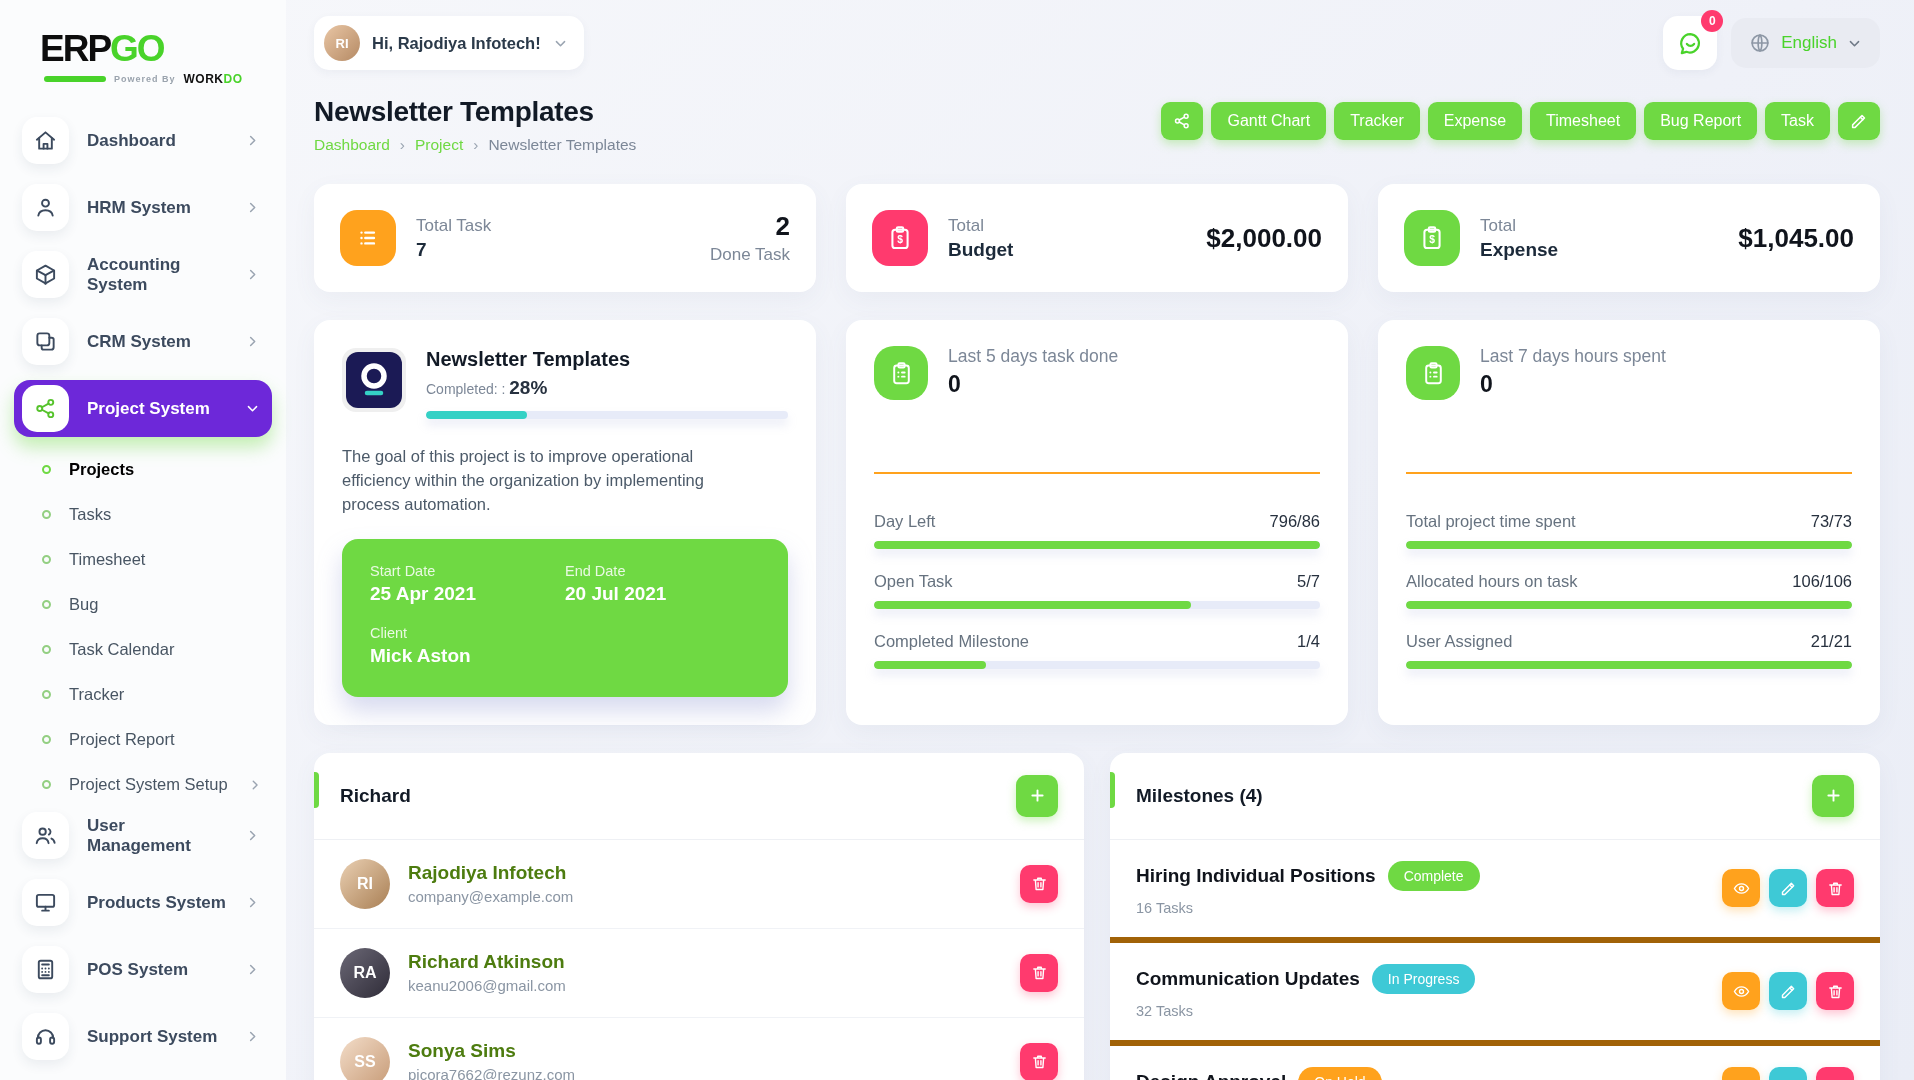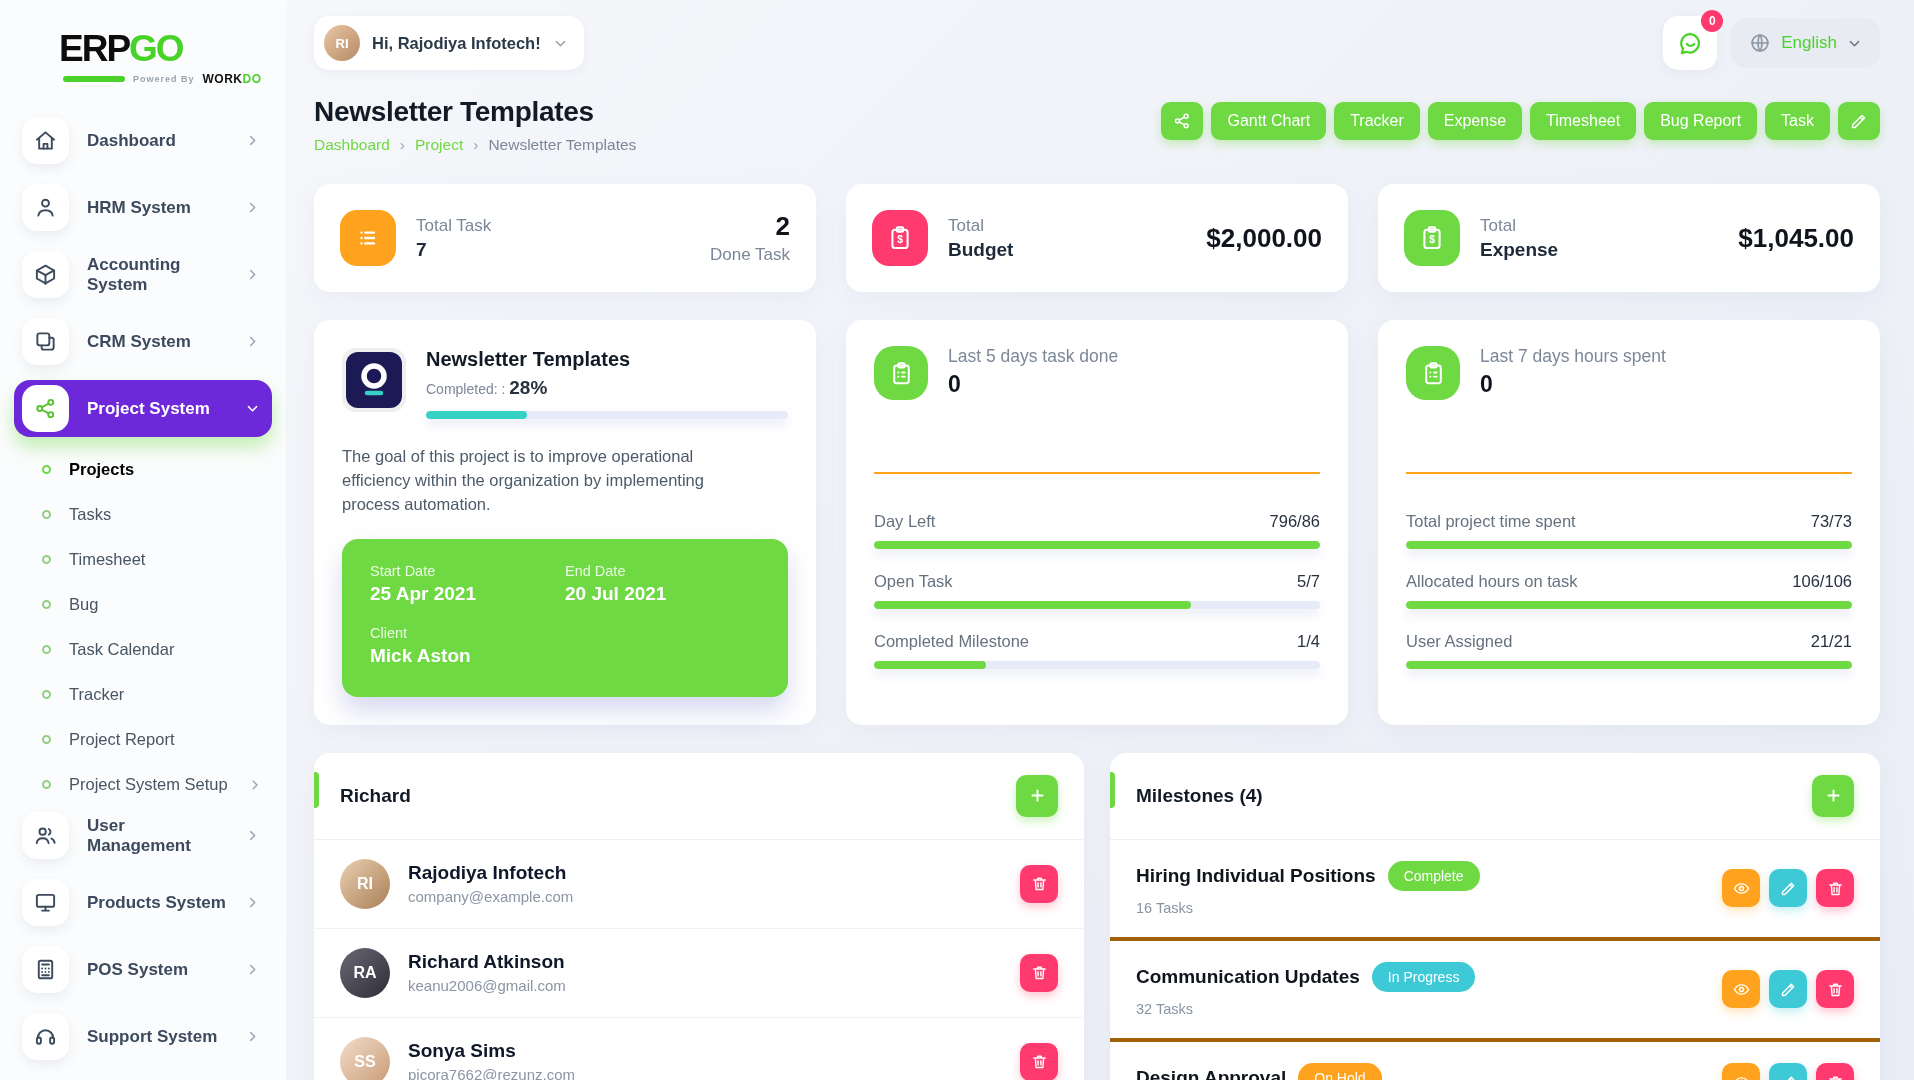--- a/index.html
+++ b/index.html
@@ -4,21 +4,21 @@
 <style>
   * { margin:0; padding:0; box-sizing:border-box; }
   html,body { width:1914px; height:1080px; overflow:hidden; }
   body {
     font-family:"Liberation Sans","DejaVu Sans",sans-serif;
     background:linear-gradient(135deg,#f7f8fb 0%,#eff1f8 60%,#eaedf6 100%);
     color:#1c2a3a;
   }
   
   .sidebar { position:fixed; left:0; top:0; width:286px; height:1080px; background:#fbfcfd; padding:18px 0 0; z-index:5; }
-  .logo { padding:10px 0 0 59px; }
+  .logo { padding:10px 0 0 40px; }
   .logo-main { font-size:37px; font-weight:800; letter-spacing:-2px; color:#0d0d0d; }
   .logo-go { color:#49d32a; }
   .logo-sub { display:flex; align-items:center; gap:8px; margin:2px 0 0 4px; }
   .logo-bar { width:62px; height:6px; border-radius:4px; background:#49d32a; }
   .logo-powered { font-size:9px; letter-spacing:1px; color:#9aa3ad; font-weight:600; }
   .logo-workdo { font-size:12px; font-weight:800; color:#111; letter-spacing:0.5px; }
   .logo-workdo b { color:#49d32a; }
   .nav { margin-top:26px; }
   .s-item { display:flex; align-items:center; gap:18px; margin:0 14px 10px; padding:5px 12px 5px 8px; border-radius:16px; cursor:pointer; }
   .s-icon { width:47px; height:47px; flex:0 0 47px; background:#fff; border-radius:15px; box-shadow:0 5px 12px rgba(40,60,90,.08); display:flex; align-items:center; justify-content:center; color:#3c4a5e; }
@@ -114,28 +114,28 @@
   .accent { position:absolute; left:0; top:19px; width:5px; height:36px; background:#6fd943; border-radius:0 4px 4px 0; }
   .sect-title { font-size:19px; font-weight:700; color:#121a26; }
   .plus-btn { width:42px; height:42px; border:none; border-radius:10px; background:#6fd943; color:#fff; font-size:22px; cursor:pointer; box-shadow:0 4px 10px rgba(111,217,67,.35); display:flex; align-items:center; justify-content:center; }
   .m-row { display:flex; align-items:center; gap:18px; padding:19px 26px; border-bottom:1px solid #f0f2f6; }
   .m-row:last-child { border-bottom:none; }
   .avatar { width:50px; height:50px; border-radius:50%; color:#fff; font-size:16px; font-weight:700; display:flex; align-items:center; justify-content:center; flex:0 0 50px; }
   .av1 { background:linear-gradient(135deg,#ead0b3,#a97f54); }
   .av2 { background:linear-gradient(135deg,#6b6876,#2f2c38); }
   .av3 { background:linear-gradient(135deg,#f3ddc9,#c79b77); }
   .m-info { flex:1; }
-  .m-name { font-size:19px; font-weight:700; color:#0f172a; }
+  .m-name { font-size:19px; font-weight:700; color:#4d7c0f; }
   .m-mail { font-size:15px; color:#8a95a3; margin-top:4px; }
   .sq-btn { width:38px; height:38px; border:none; border-radius:10px; color:#fff; cursor:pointer; display:flex; align-items:center; justify-content:center; }
   .sq-btn svg { width:17px; height:17px; }
   .b-pink { background:#ff3a6e; box-shadow:0 4px 10px rgba(255,58,110,.3); }
   .b-orange { background:#ffa21d; box-shadow:0 4px 10px rgba(255,162,29,.3); }
   .b-cyan { background:#3ec9d6; box-shadow:0 4px 10px rgba(62,201,214,.3); }
-  .ms-row { display:flex; align-items:center; padding:21px 26px; border-bottom:4px solid #a16207; }
+  .ms-row { display:flex; align-items:center; padding:21px 26px; border-bottom:6px solid #a16207; }
   .ms-row:last-child { border-bottom:none; }
   .ms-info { flex:1; }
   .ms-line { display:flex; align-items:center; gap:12px; }
   .ms-title { font-size:19px; font-weight:700; color:#10141c; }
   .pill { padding:7px 16px; border-radius:16px; color:#fff; font-size:14px; }
   .pill.success { background:#6fd943; } .pill.info { background:#3ec9d6; } .pill.warning { background:#ffa21d; }
   .ms-tasks { font-size:14.5px; color:#8a95a3; margin-top:9px; }
   .ms-actions { display:flex; gap:9px; }
 </style>
 </head>

